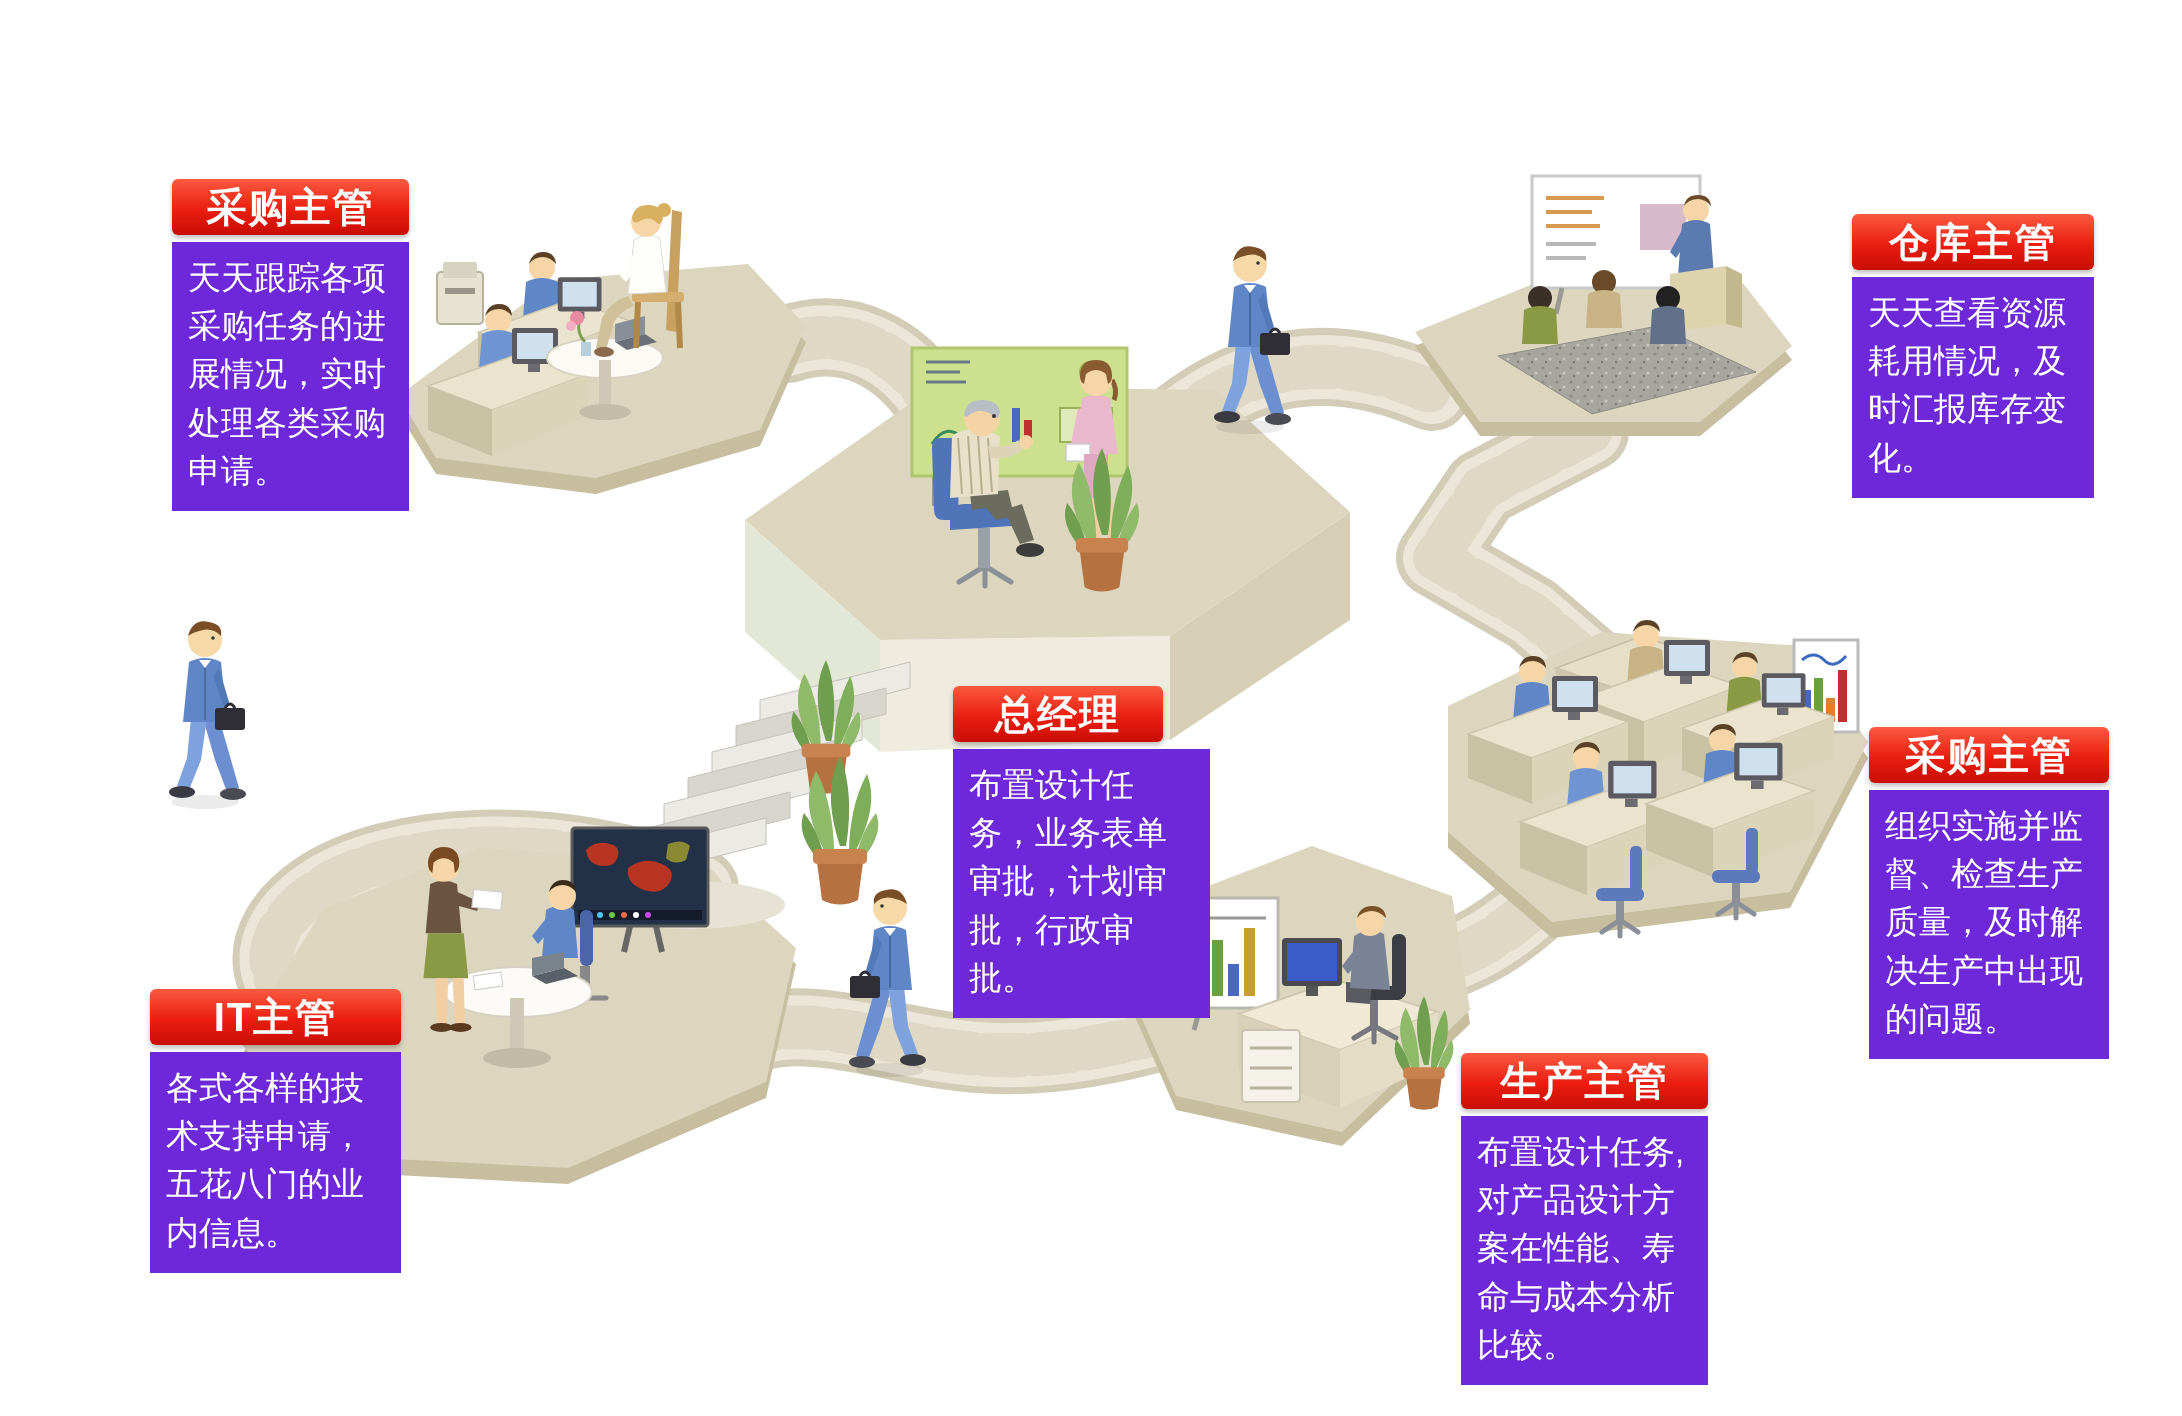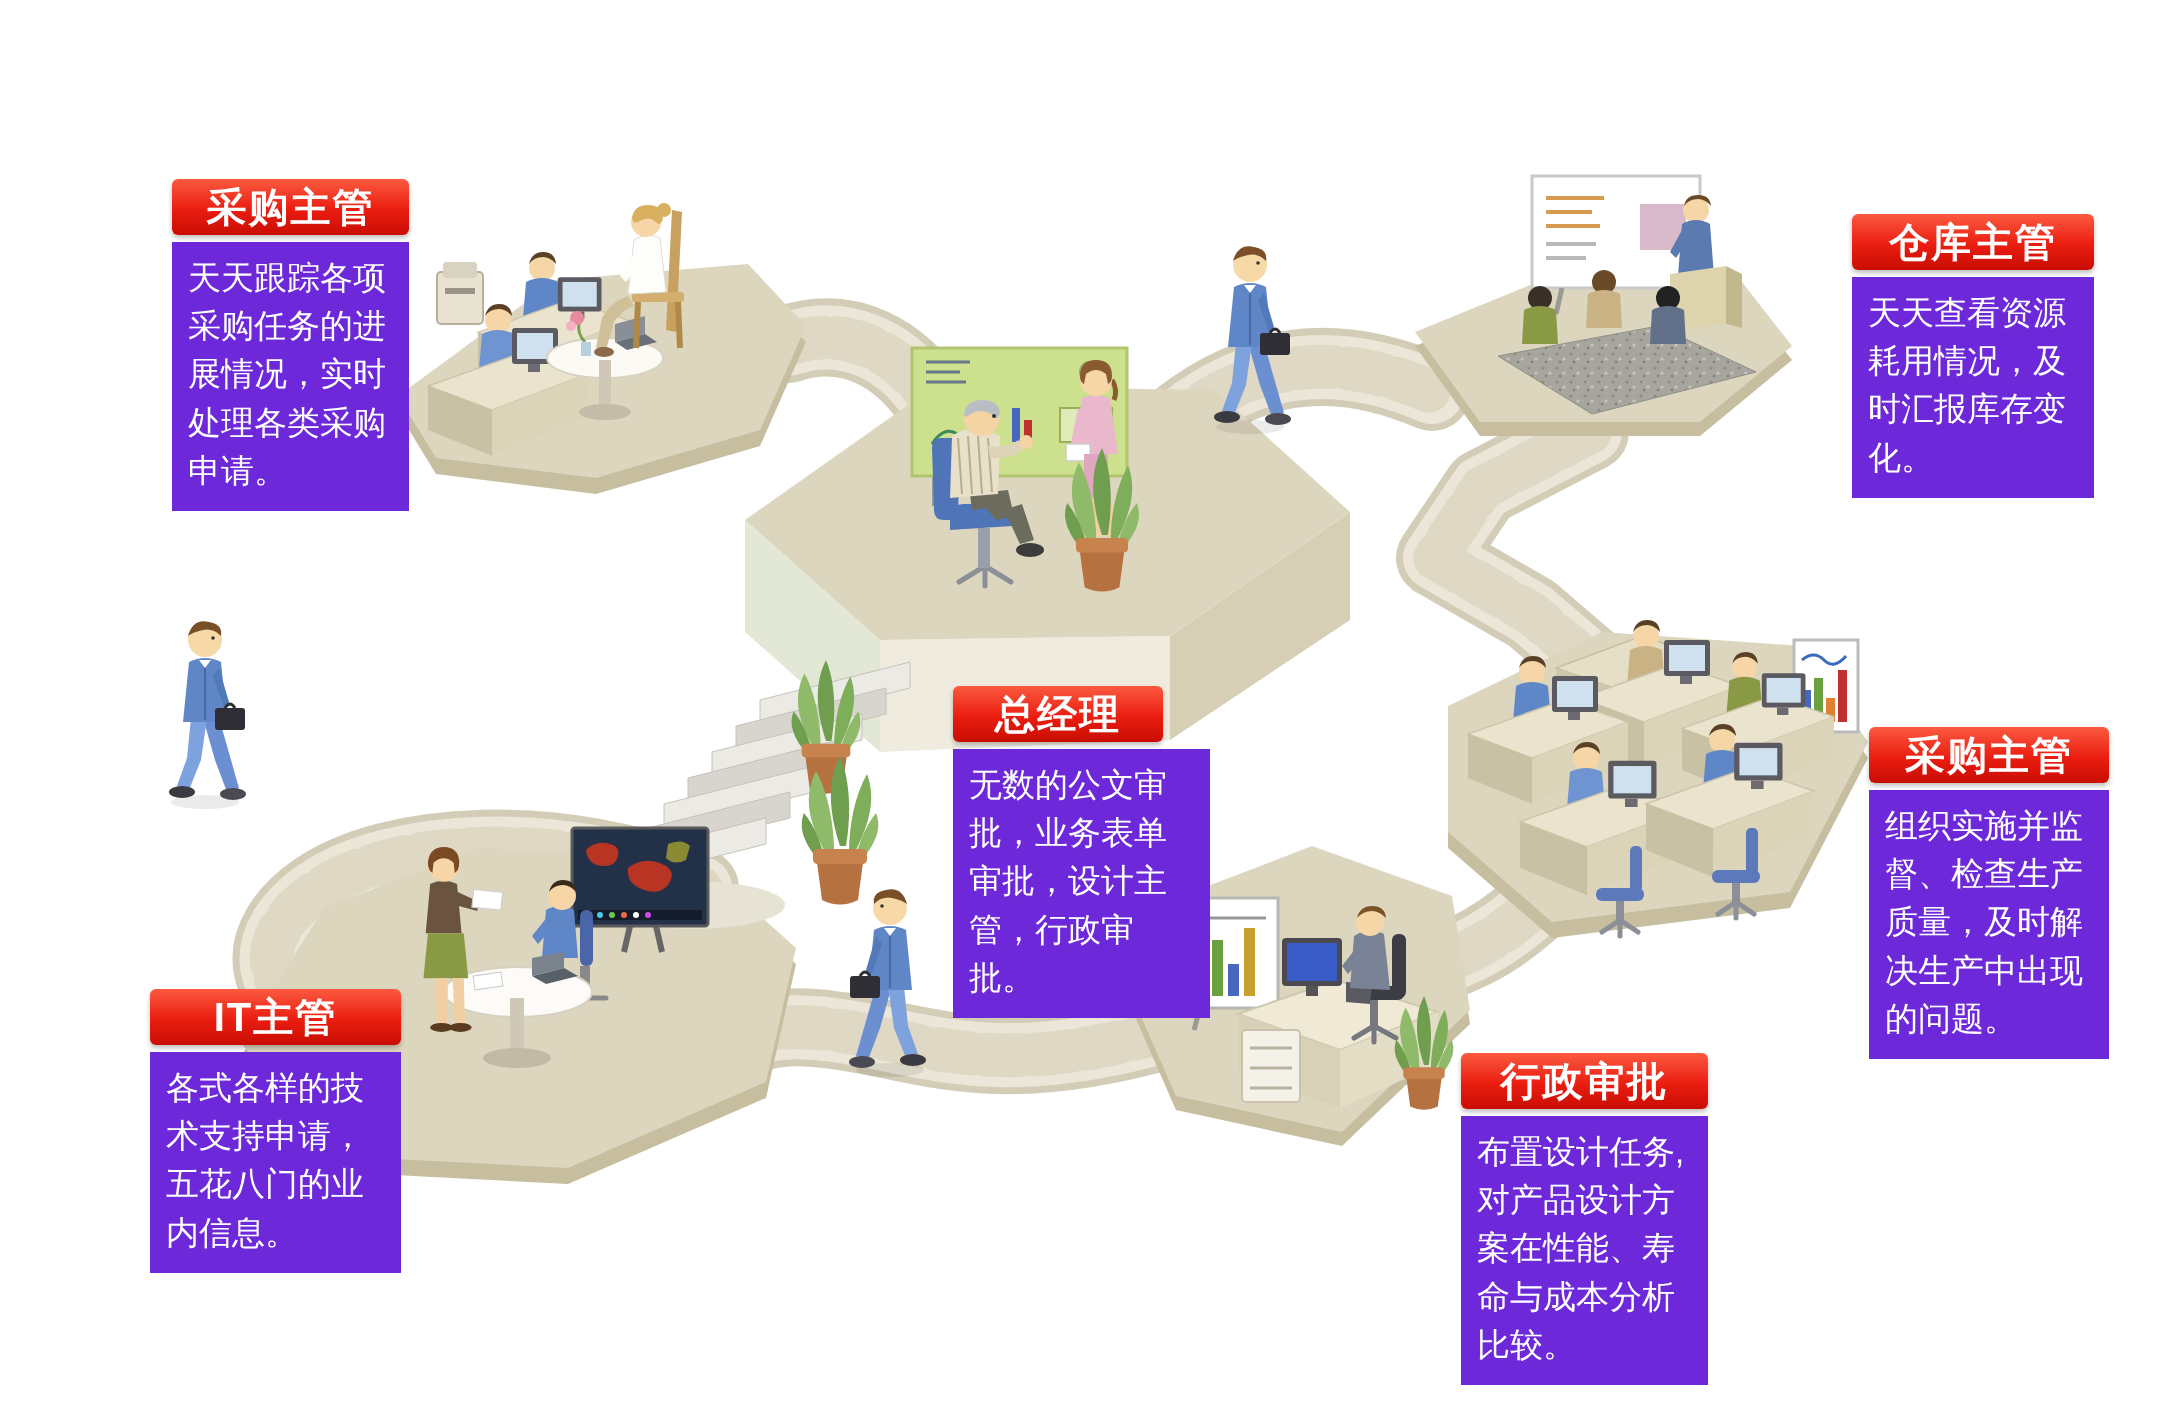--- a/index.html
+++ b/index.html
@@ -428,31 +428,31 @@
   <div class="role-desc">天天跟踪各项采购任务的进展情况，实时处理各类采购申请。</div>
 </div>
 
 <div class="role" style="left:1852px;top:214px;width:242px;">
   <div class="role-label">仓库主管</div>
   <div class="role-desc">天天查看资源耗用情况，及时汇报库存变化。</div>
 </div>
 
 <div class="role" style="left:953px;top:686px;width:257px;">
   <div class="role-label" style="width:210px;">总经理</div>
-  <div class="role-desc">无数的公文审批，业务表单审批，设计主管，行政审批。</div>
+  <div class="role-desc">布置设计任务，业务表单审批，计划审批，行政审批。</div>
 </div>
 
 <div class="role" style="left:1869px;top:727px;width:240px;">
   <div class="role-label">采购主管</div>
   <div class="role-desc">组织实施并监督、检查生产质量，及时解决生产中出现的问题。</div>
 </div>
 
 <div class="role" style="left:150px;top:989px;width:251px;">
   <div class="role-label">IT主管</div>
   <div class="role-desc">各式各样的技术支持申请，五花八门的业内信息。</div>
 </div>
 
 <div class="role" style="left:1461px;top:1053px;width:247px;">
-  <div class="role-label">行政审批</div>
+  <div class="role-label">生产主管</div>
   <div class="role-desc">布置设计任务,对产品设计方案在性能、寿命与成本分析比较。</div>
 </div>
 
 </div>
 
 </body></html>

